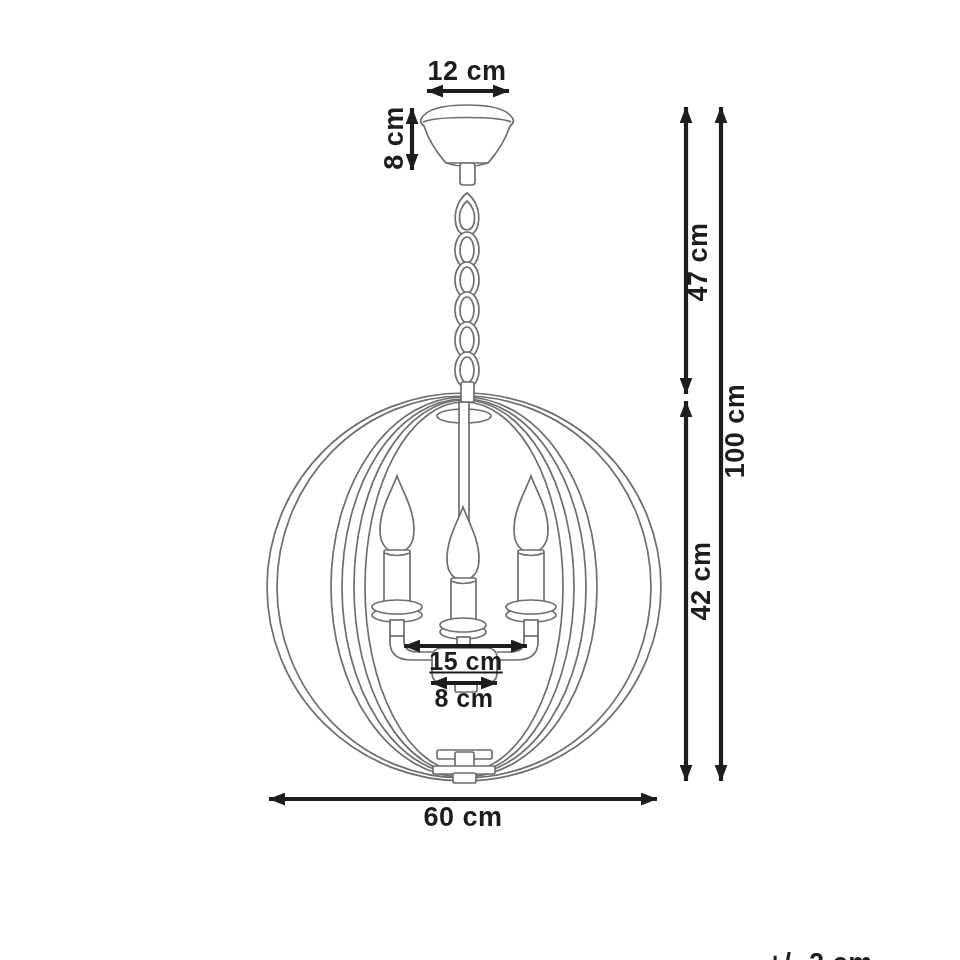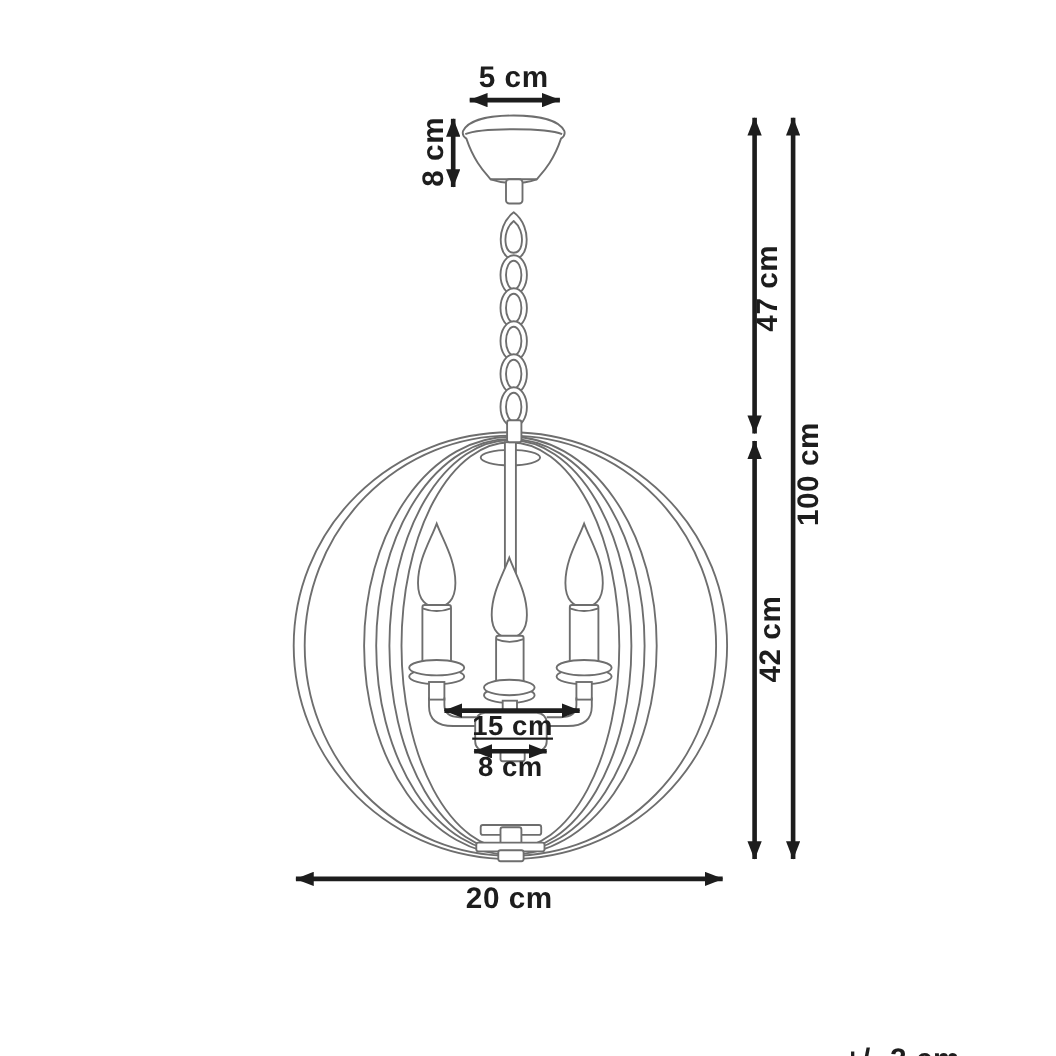--- a/index.html
+++ b/index.html
@@ -123,23 +123,23 @@
       <line x1="412" y1="108" x2="412" y2="170" marker-start="url(#ah)" marker-end="url(#ah)"></line>
       <line x1="686" y1="107" x2="686" y2="394" marker-start="url(#ah)" marker-end="url(#ah)"></line>
       <line x1="686" y1="401" x2="686" y2="781" marker-start="url(#ah)" marker-end="url(#ah)"></line>
       <line x1="721" y1="107" x2="721" y2="781" marker-start="url(#ah)" marker-end="url(#ah)"></line>
       <line x1="404" y1="646" x2="527" y2="646" marker-start="url(#ah)" marker-end="url(#ah)"></line>
       <line x1="431" y1="683" x2="497" y2="683" marker-start="url(#ah)" marker-end="url(#ah)"></line>
       <line x1="269" y1="799" x2="657" y2="799" marker-start="url(#ah)" marker-end="url(#ah)"></line>
     </g>
   </svg>
 
-  <div class="dim-label" style="left:467px;top:71px;">5 cm</div>
+  <div class="dim-label" style="left:467px;top:71px;">12 cm</div>
   <div class="dim-label rot" style="left:394px;top:138px;">8 cm</div>
   <div class="dim-label rot" style="left:698px;top:262px;">47 cm</div>
   <div class="dim-label rot" style="left:735px;top:431px;">100 cm</div>
   <div class="dim-label rot" style="left:701px;top:581px;">42 cm</div>
   <div class="dim-label small" style="left:466px;top:661px;text-decoration:underline;">15 cm</div>
   <div class="dim-label small" style="left:464px;top:698px;">8 cm</div>
-  <div class="dim-label" style="left:463px;top:817px;">20 cm</div>
+  <div class="dim-label" style="left:463px;top:817px;">60 cm</div>
   <div class="dim-label" style="left:820px;top:963px;">+/- 2 cm</div>
 
 </div>
 
 </body></html>

